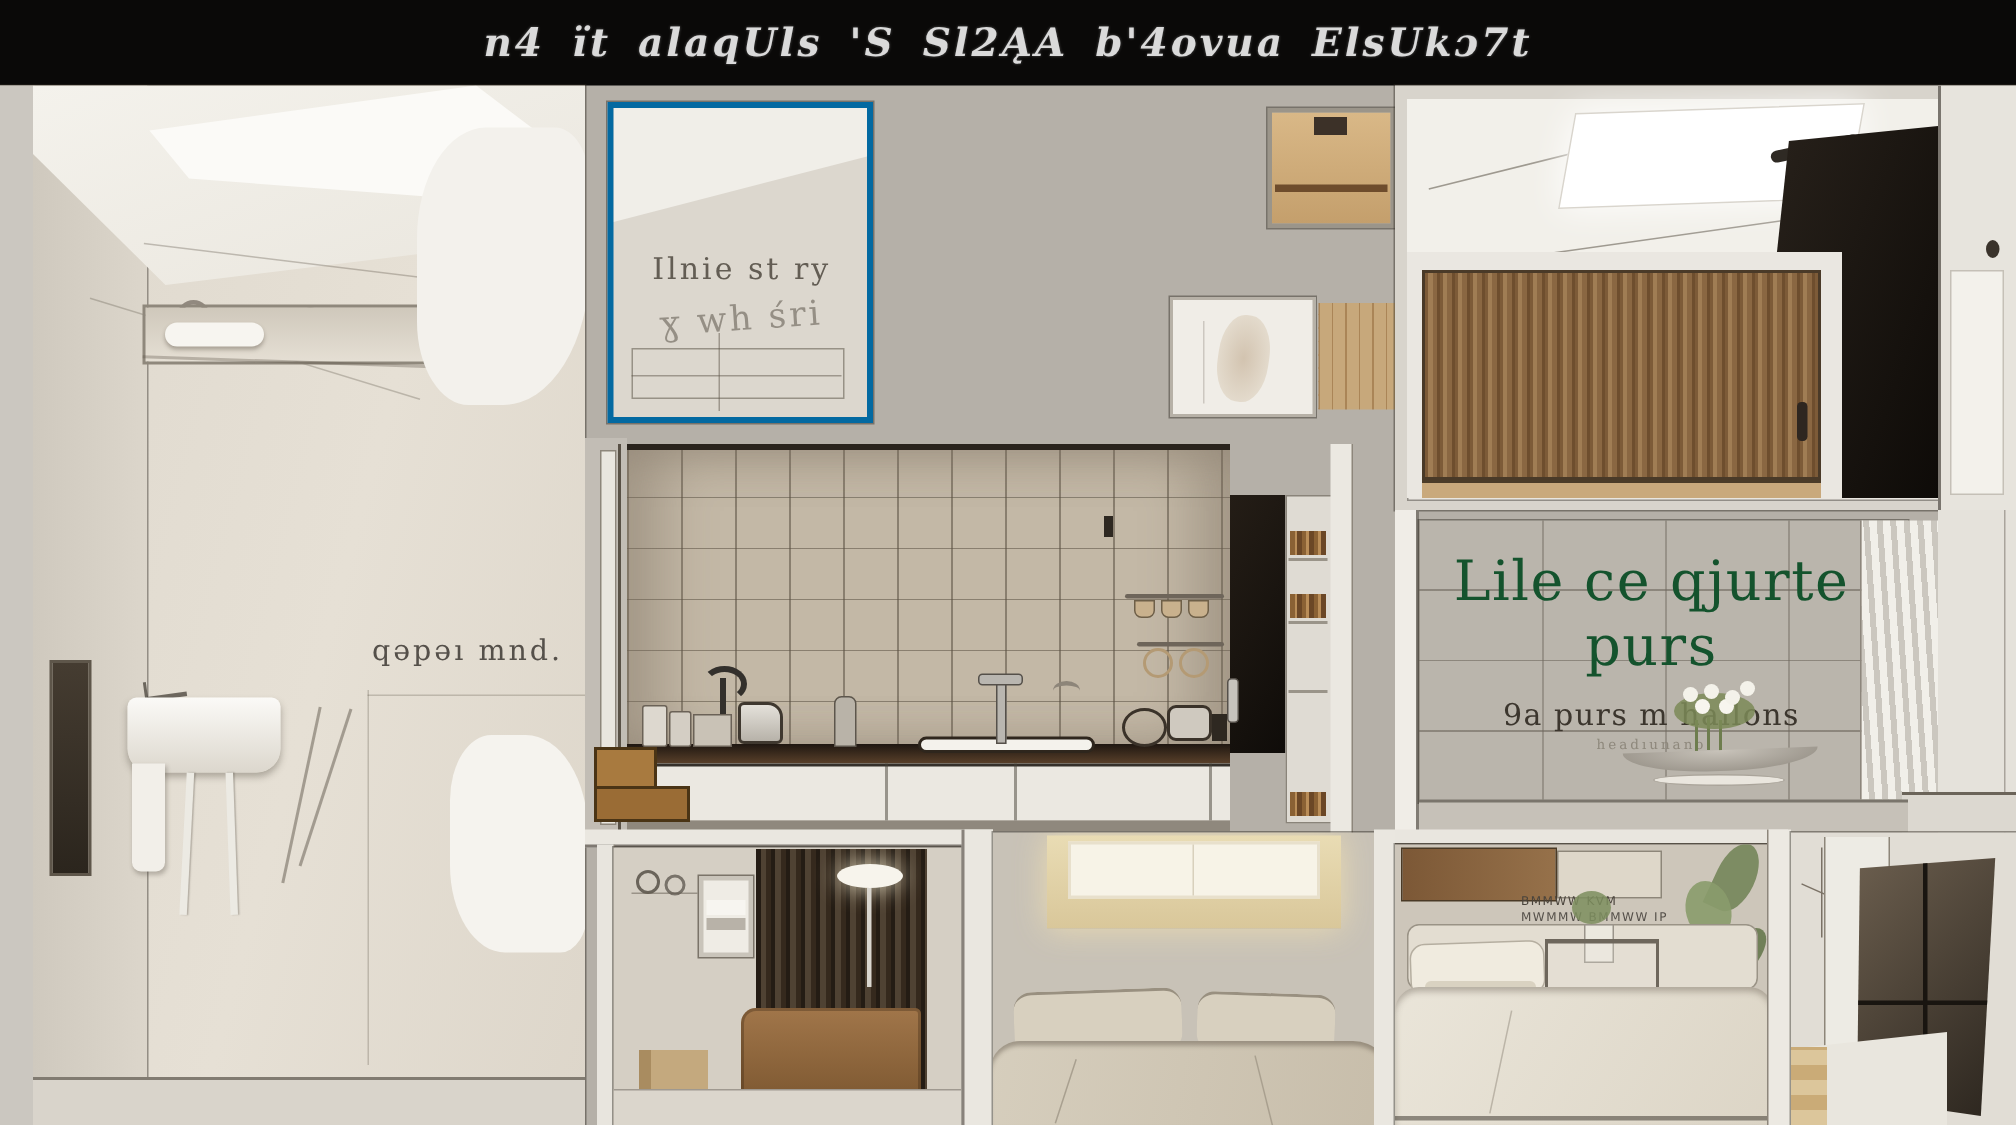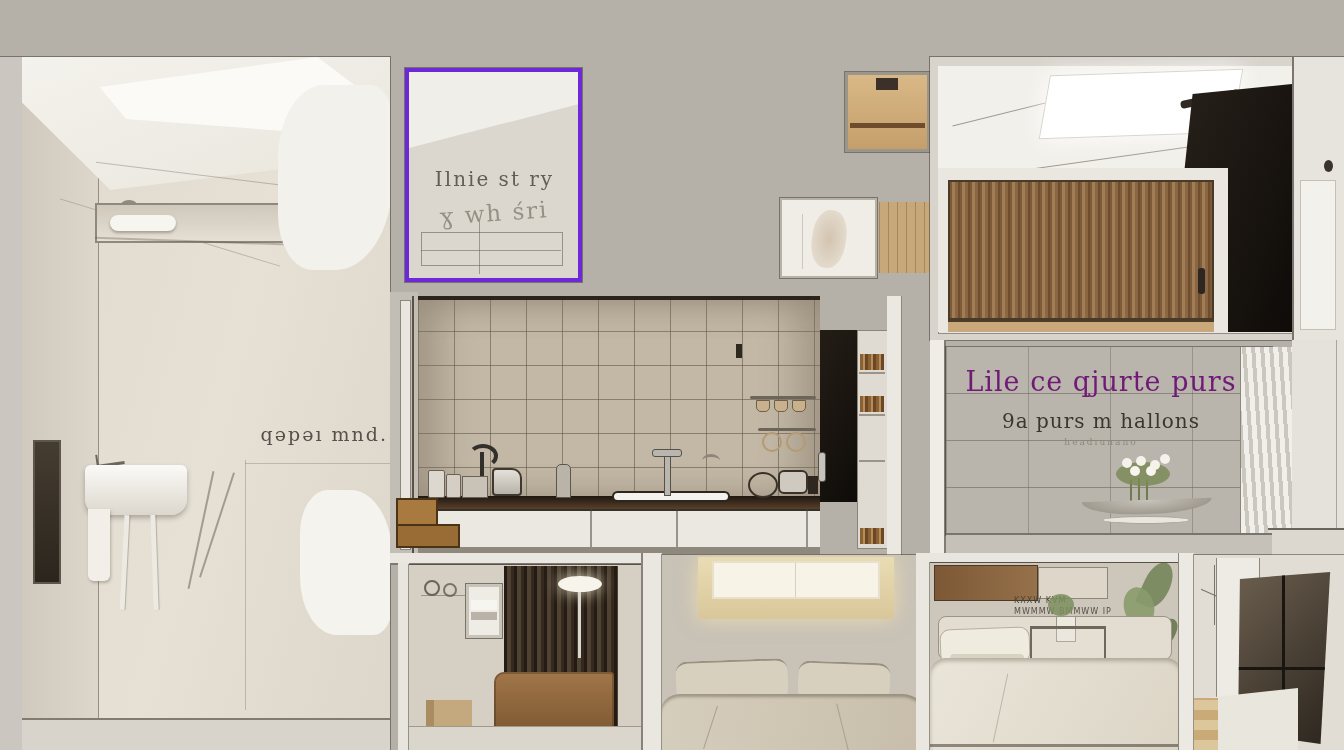--- a/index.html
+++ b/index.html
@@ -21,52 +21,55 @@
   }
   .walltext{color:#55504a;letter-spacing:2px;}
   .line{background:rgba(90,82,70,.55);}
   .sketchline{background:rgba(95,87,75,.5);}
 </style>
 </head>
 <body>
 
 <div id="stage">
 
+  <div class="abs titlebar">
+    <span class="titletext">n4 ït alaqUls 'S Sl2ĄA b'4ovua ElsUkɔ7t</span>
+  </div>
 
   <div class="abs panel" style="left:0;top:57px;width:390px;height:693px;background:linear-gradient(105deg,#ded8cd,#e6e0d5 55%,#ddd6ca);overflow:hidden;">
     <div class="abs" style="left:0;top:0;width:22px;height:693px;background:#cbc7c0;border-right:1px solid #938d83;"></div>
     <div class="abs" style="left:22px;top:0;width:76px;height:693px;background:linear-gradient(90deg,#cfc9be,#dcd6cb);border-right:1px solid rgba(90,84,75,.5);"></div>
     <div class="abs" style="left:22px;top:0;width:368px;height:190px;background:linear-gradient(160deg,#f4f2ec,#e7e3da);clip-path:polygon(6% 0,100% 0,100% 52%,24% 70%,0 24%,0 0);"></div>
     <div class="abs" style="left:60px;top:0;width:330px;height:100px;background:#fbfaf7;clip-path:polygon(12% 30%,78% 0,100% 55%,100% 82%,20% 62%);box-shadow:0 0 18px rgba(255,255,255,.8);"></div>
     <div class="abs line" style="left:95px;top:120px;width:250px;height:1px;transform:rotate(7deg);opacity:.6;"></div>
     <div class="abs line" style="left:55px;top:175px;width:230px;height:1px;transform:rotate(17deg);opacity:.55;"></div>
     <div class="abs" style="left:118px;top:143px;width:16px;height:16px;border:3px solid #7d746a;border-radius:50%;opacity:.8;"></div>
     <div class="abs" style="left:198px;top:148px;width:12px;height:12px;border:3px solid #857c71;border-radius:50%;opacity:.7;"></div>
     <div class="abs" style="left:330px;top:92px;width:2px;height:70px;background:#7b7268;opacity:.7;"></div>
     <div class="abs" style="left:316px;top:120px;width:10px;height:10px;border:2px solid #7b7268;border-radius:50% 50% 0 50%;opacity:.6;"></div>
     <div class="abs" style="left:95px;top:146px;width:185px;height:36px;background:linear-gradient(#cfc8bb,#e5dfd4);border:2px solid #8f887c;"></div>
     <div class="abs" style="left:110px;top:158px;width:66px;height:16px;background:#f7f5f0;border-radius:8px;box-shadow:0 2px 3px rgba(80,70,58,.4);"></div>
     <div class="abs line" style="left:95px;top:184px;width:240px;height:2px;transform:rotate(2deg);opacity:.6;"></div>
     <div class="abs" style="left:278px;top:28px;width:115px;height:185px;background:#f3f1ec;border-radius:40% 20% 50% 30%;"></div>
     <div class="abs" style="left:300px;top:433px;width:92px;height:145px;background:#f5f3ee;border-radius:30% 45% 20% 40%;"></div>
     <div class="abs" style="left:33px;top:383px;width:24px;height:140px;background:linear-gradient(#453c31,#2b251d);border:2px solid #5e564a;"></div>
-    <div class="abs walltext" style="left:248px;top:366px;width:140px;font-size:19px;text-align:right;">qəpəı mnd.</div>
+    <div class="abs walltext" style="left:248px;top:366px;width:140px;font-size:19px;text-align:left;">qəpəı mnd.</div>
     <div class="abs" style="left:96px;top:396px;width:26px;height:10px;border-bottom:3px solid rgba(60,54,46,.7);border-left:2px solid rgba(60,54,46,.7);transform:rotate(-8deg);"></div>
     <div class="abs" style="left:85px;top:408px;width:102px;height:50px;background:linear-gradient(#fbfaf7,#dcd7cd);border-radius:6px 6px 16px 16px;box-shadow:0 3px 5px rgba(70,62,52,.35);"></div>
     <div class="abs" style="left:88px;top:452px;width:22px;height:72px;background:#f2efe9;border-radius:0 0 6px 6px;box-shadow:1px 2px 3px rgba(70,62,52,.3);"></div>
     <div class="abs" style="left:122px;top:458px;width:5px;height:95px;background:#eceae3;transform:rotate(3deg);box-shadow:1px 0 1px rgba(70,62,52,.3);"></div>
     <div class="abs" style="left:152px;top:458px;width:5px;height:95px;background:#eceae3;transform:rotate(-2deg);box-shadow:1px 0 1px rgba(70,62,52,.3);"></div>
     <div class="abs sketchline" style="left:200px;top:413px;width:2px;height:120px;transform:rotate(12deg);"></div>
     <div class="abs sketchline" style="left:216px;top:413px;width:2px;height:110px;transform:rotate(18deg);"></div>
     <div class="abs line" style="left:245px;top:403px;width:1px;height:250px;opacity:.5;"></div>
     <div class="abs line" style="left:245px;top:406px;width:145px;height:1px;opacity:.5;"></div>
     <div class="abs" style="left:22px;top:661px;width:368px;height:32px;background:#d9d4cb;border-top:2px solid rgba(70,63,54,.6);"></div>
   </div>
 
-  <div class="abs panel" style="left:405px;top:68px;width:177px;height:214px;background:#dcd7ce;border:4px solid #6d28d9;box-sizing:border-box;overflow:hidden;">
+  <div class="abs panel" style="left:405px;top:68px;width:177px;height:214px;background:#dcd7ce;border:4px solid #0369a1;box-sizing:border-box;overflow:hidden;">
     <div class="abs" style="left:0;top:0;width:170px;height:80px;background:#f0eee8;clip-path:polygon(0 0,100% 0,100% 40%,0 95%);"></div>
     <div class="abs walltext" style="left:8px;top:95px;width:155px;font-size:20px;text-align:center;color:#4e483f;opacity:.85;">Ilnie st ry</div>
     <div class="abs walltext" style="left:10px;top:128px;width:150px;font-size:23px;text-align:center;color:#5c554b;opacity:.55;transform:rotate(-4deg);">ɣ wh śri</div>
     <div class="abs" style="left:12px;top:160px;width:140px;height:32px;border:1px solid rgba(95,87,75,.55);"></div>
     <div class="abs sketchline" style="left:70px;top:150px;width:1px;height:52px;"></div>
     <div class="abs sketchline" style="left:12px;top:178px;width:140px;height:1px;"></div>
   </div>
 
 
   <div class="abs panel" style="left:845px;top:72px;width:85px;height:80px;background:linear-gradient(#d9b887,#c49f6c);border:3px solid #9b958a;box-sizing:border-box;">
@@ -143,21 +146,21 @@
   <div class="abs" style="left:860px;top:354px;width:24px;height:16px;background:repeating-linear-gradient(90deg,#8a6134 0 3px,#b98d58 3px 5px,#6b4726 5px 8px);"></div>
   <div class="abs" style="left:860px;top:396px;width:24px;height:16px;background:repeating-linear-gradient(90deg,#8a6134 0 3px,#b98d58 3px 5px,#6b4726 5px 8px);"></div>
   <div class="abs" style="left:860px;top:528px;width:24px;height:16px;background:repeating-linear-gradient(90deg,#8a6134 0 3px,#b98d58 3px 5px,#6b4726 5px 8px);"></div>
   <div class="abs" style="left:887px;top:296px;width:14px;height:260px;background:#ebe8e1;border-right:1px solid #8d867b;"></div>
   <div class="abs" style="left:396px;top:524px;width:64px;height:24px;background:#9a6c35;border:2px solid #4a3415;box-sizing:border-box;"></div>
   <div class="abs" style="left:396px;top:498px;width:42px;height:28px;background:#a87a3f;border:2px solid #4a3415;box-sizing:border-box;"></div>
 
   <div class="abs" style="left:930px;top:340px;width:16px;height:215px;background:#f0ede7;border-right:2px solid rgba(55,48,40,.6);box-sizing:border-box;"></div>
   <div class="abs panel" style="left:946px;top:347px;width:326px;height:188px;background-color:#bab5ac;background-image:repeating-linear-gradient(0deg,rgba(110,103,93,.6) 0 1px,rgba(0,0,0,0) 1px 47px),repeating-linear-gradient(90deg,rgba(110,103,93,.45) 0 1px,rgba(0,0,0,0) 1px 82px);"></div>
   <div class="abs" style="left:956px;top:366px;width:290px;text-align:center;">
-    <div style="font-size:27px;color:#701a75;letter-spacing:1px;">Lile ce qjurte purs</div>
+    <div style="font-size:37px;color:#14532d;letter-spacing:1px;">Lile ce qjurte purs</div>
     <div style="font-size:20px;color:#3c362e;margin-top:12px;letter-spacing:1px;">9a purs m hallons</div>
     <div style="font-size:9px;color:#8e887c;margin-top:4px;letter-spacing:2px;">headıunano</div>
   </div>
   <div class="abs" style="left:1138px;top:478px;width:2px;height:22px;background:#6e7d4e;box-shadow:8px 2px 0 #6e7d4e,-8px 2px 0 #6e7d4e;"></div>
   <div class="abs" style="left:1116px;top:462px;width:54px;height:24px;background:#7b8a57;border-radius:50%;opacity:.85;"></div>
   <div class="abs" style="left:1122px;top:458px;width:10px;height:10px;background:#f4f2ea;border-radius:50%;box-shadow:14px -2px 0 #f4f2ea,28px 2px 0 #f4f2ea,38px -4px 0 #f4f2ea,8px 8px 0 #f7f5ee,24px 8px 0 #f7f5ee;"></div>
   <div class="abs" style="left:1082px;top:500px;width:130px;height:14px;background:radial-gradient(ellipse at 50% 0,#c9c4bb,#8e887e);border-radius:0 0 60px 60px / 0 0 14px 14px;transform:rotate(-2deg);"></div>
   <div class="abs" style="left:1102px;top:516px;width:86px;height:6px;background:#eae6de;border:1px solid #aaa49a;border-radius:50%;"></div>
   <div class="abs" style="left:1240px;top:347px;width:52px;height:186px;background:repeating-linear-gradient(86deg,#f1efe9 0 5px,#cbc7bf 5px 9px);border-left:1px solid #8d867c;"></div>
   <div class="abs" style="left:1292px;top:340px;width:52px;height:215px;background:#e5e2db;"></div>
@@ -194,21 +197,21 @@
     <div class="abs" style="left:-2px;top:139px;width:268px;height:56px;background:linear-gradient(100deg,#d6cebd,#c7bdaa);border-radius:20px 26px 0 0;box-shadow:inset 0 3px 3px rgba(80,70,58,.4);"></div>
     <div class="abs" style="left:48px;top:150px;width:1px;height:45px;background:rgba(90,80,66,.35);transform:rotate(18deg);"></div>
     <div class="abs" style="left:180px;top:148px;width:1px;height:48px;background:rgba(90,80,66,.3);transform:rotate(-14deg);"></div>
   </div>
   <div class="abs" style="left:916px;top:553px;width:14px;height:197px;background:#eae7e0;"></div>
 
   <div class="abs" style="left:930px;top:553px;width:262px;height:10px;background:#e9e6df;border-bottom:1px solid #7b7469;box-sizing:border-box;"></div>
   <div class="abs panel" style="left:930px;top:563px;width:248px;height:187px;background:#cdc6ba;overflow:hidden;">
     <div class="abs" style="left:4px;top:2px;width:104px;height:36px;background:linear-gradient(90deg,#7c5836,#96714a);border:1px solid #4a3a26;box-sizing:border-box;"></div>
     <div class="abs" style="left:108px;top:4px;width:70px;height:32px;background:#ded7c9;border:1px solid #8d8679;box-sizing:border-box;"></div>
-    <div class="abs" style="left:84px;top:33px;font-family:'DejaVu Sans',sans-serif;font-size:8px;color:#4a443c;letter-spacing:1px;">KXXW  KVM</div>
+    <div class="abs" style="left:84px;top:33px;font-family:'DejaVu Sans',sans-serif;font-size:8px;color:#4a443c;letter-spacing:1px;">BMMWW  KVM</div>
     <div class="abs" style="left:84px;top:44px;font-family:'DejaVu Sans',sans-serif;font-size:8px;color:#55504a;letter-spacing:1px;">MWMMW BMMWW IP</div>
     <div class="abs" style="left:86px;top:55px;width:16px;height:9px;background:#241f18;"></div>
     <div class="abs" style="left:108px;top:58px;width:22px;height:3px;background:#3a342c;"></div>
     <div class="abs" style="left:214px;top:-2px;width:26px;height:48px;background:#74855a;border-radius:50% 50% 50% 0;transform:rotate(25deg);opacity:.9;"></div>
     <div class="abs" style="left:194px;top:24px;width:30px;height:40px;background:#8a9b6b;border-radius:50%;transform:rotate(-15deg);opacity:.9;"></div>
     <div class="abs" style="left:220px;top:52px;width:22px;height:44px;background:#67784e;border-radius:50%;transform:rotate(40deg);opacity:.9;"></div>
     <div class="abs" style="left:8px;top:53px;width:234px;height:44px;background:#e3ddd1;border:1px solid #9a9386;border-radius:8px;box-sizing:border-box;"></div>
     <div class="abs" style="left:10px;top:65px;width:90px;height:36px;background:#f0ebdf;border:1px solid #b5aea0;border-radius:10px;transform:rotate(-2deg);box-sizing:border-box;"></div>
     <div class="abs" style="left:20px;top:91px;width:74px;height:14px;background:#d9d2c1;border-radius:4px;"></div>
     <div class="abs" style="left:118px;top:31px;width:26px;height:22px;background:#7d8e5e;border-radius:50%;opacity:.85;"></div>

